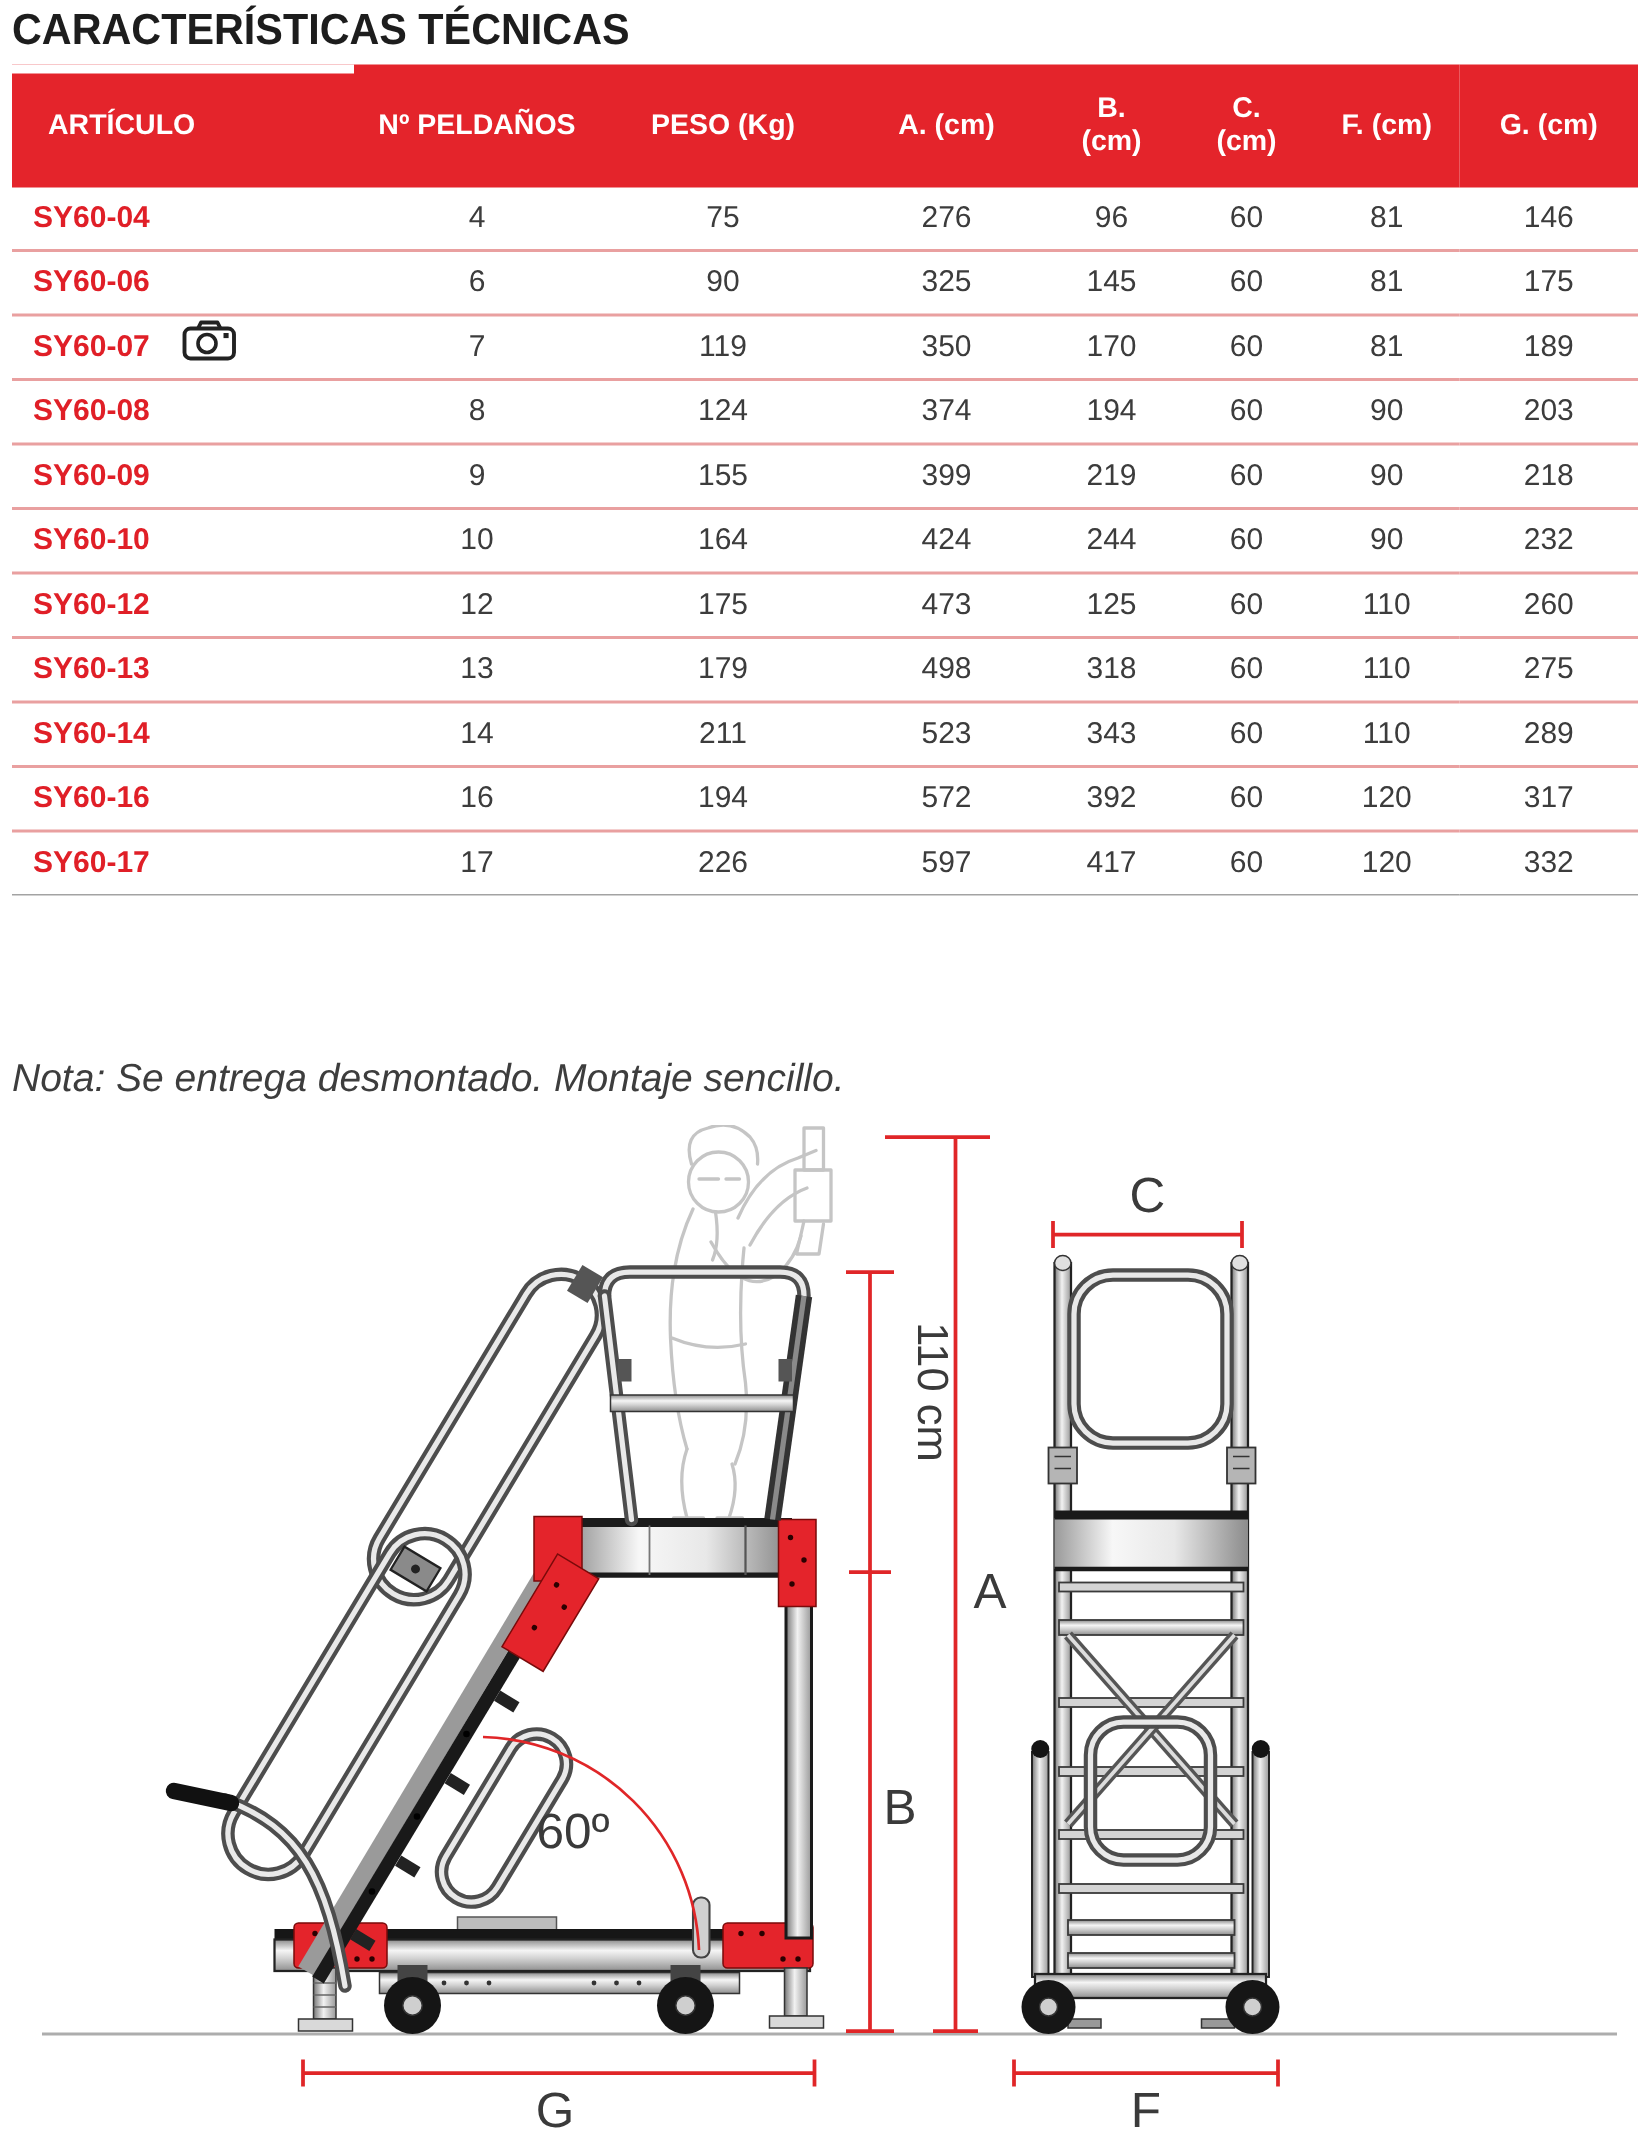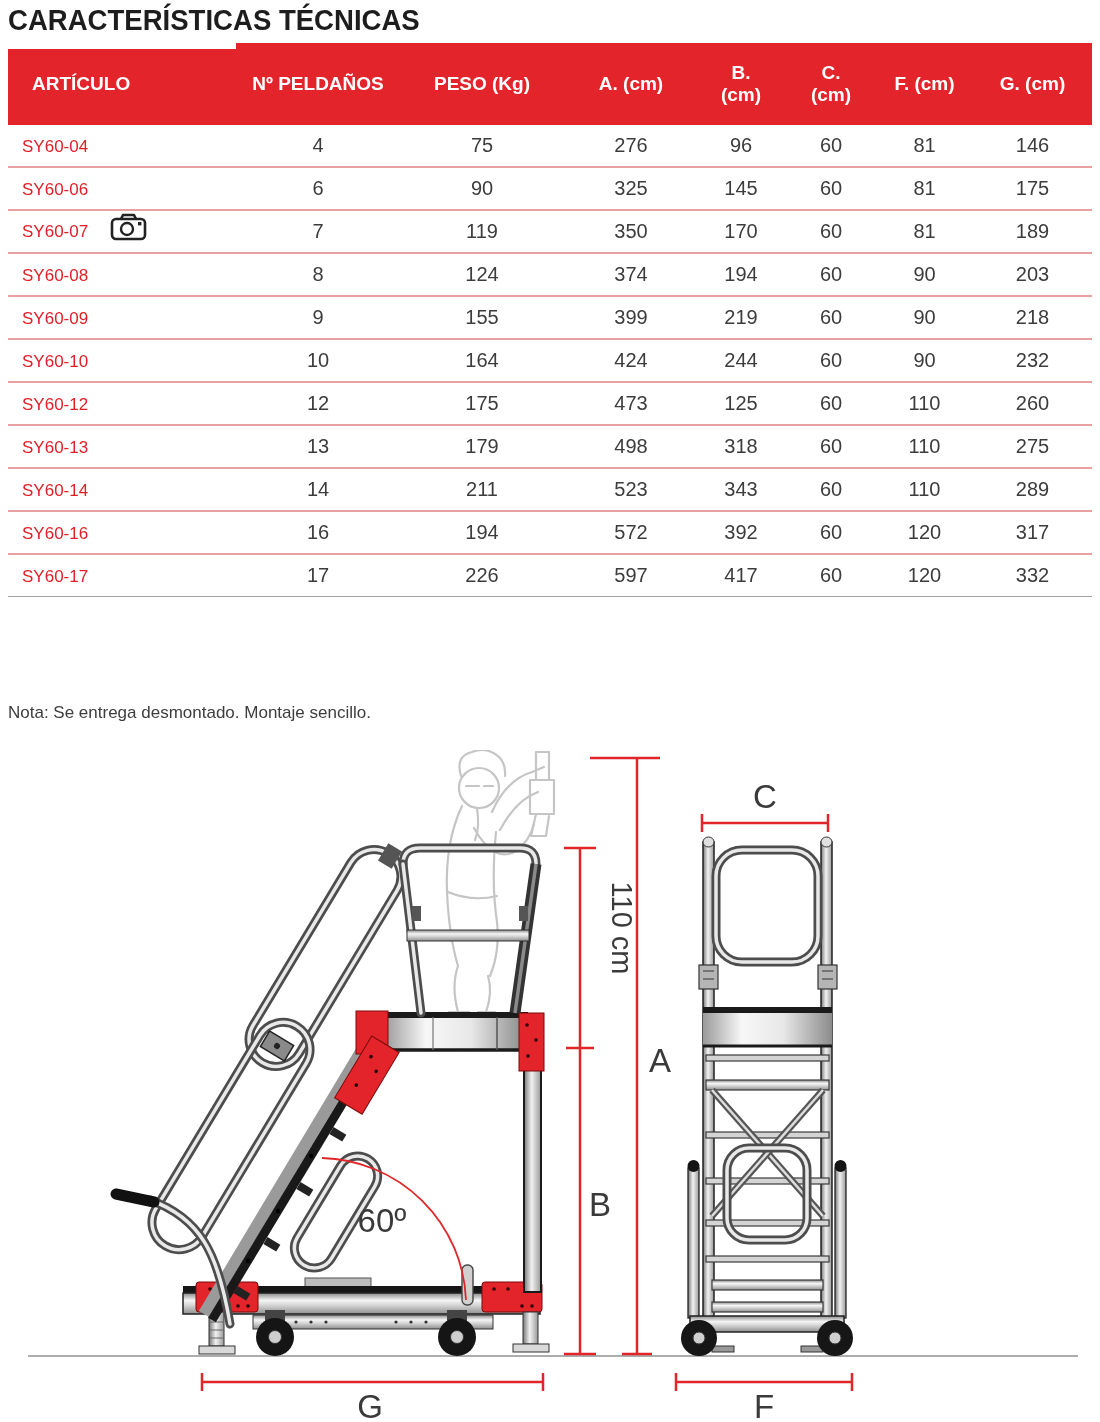--- a/index.html
+++ b/index.html
@@ -17,24 +17,24 @@
   .spec-table{position:absolute;left:8px;top:43px;width:1084px;border-collapse:collapse;
     table-layout:fixed;}
   .spec-table thead th{background:var(--red);color:#fff;font-size:19px;font-weight:bold;
     height:82px;vertical-align:middle;text-align:center;white-space:pre-line;line-height:1.15;padding:0;}
   .spec-table thead th:first-child{text-align:left;padding-left:24px;}
   .header-notch{position:absolute;left:8px;top:43px;width:228px;height:6px;background:#fff;}
   .spec-table tbody td{height:41px;padding:0;font-size:20px;text-align:center;
     color:#3c3c3c;border-bottom:2px solid var(--sep);vertical-align:middle;}
   .spec-table tbody tr:last-child td{border-bottom:1px solid #a3a3a3;}
   .spec-table tbody td.article{text-align:left;padding-left:14px;}
-  .article-code{color:var(--article-red);font-weight:normal;font-size:17px;}
+  .article-code{color:var(--article-red);font-weight:bold;font-size:20px;}
   .cam-wrap{display:inline-block;vertical-align:middle;margin-left:16px;position:relative;top:-2px;}
 
-  .note-line{position:absolute;left:8px;top:703px;font-size:17px;
+  .note-line{position:absolute;left:8px;top:703px;font-size:26px;font-style:italic;
     color:#3d3d3d;}
 
   .diagram{position:absolute;left:0;top:750px;width:1100px;height:672px;}
 
   .dim{stroke:var(--dim-red);stroke-width:2.5;fill:none;}
   .dim-thin{stroke:var(--dim-red);stroke-width:1.8;fill:none;}
   .dimlabel{font-family:"Liberation Sans",sans-serif;font-size:33px;fill:#3a3a3a;}
   .dimlabel-sm{font-family:"Liberation Sans",sans-serif;font-size:29px;fill:#3a3a3a;}
   .tube-o{stroke:#4d4d4d;stroke-width:9;fill:none;stroke-linecap:round;}
   .tube-i{stroke:#e9e9e9;stroke-width:3.5;fill:none;stroke-linecap:round;}

